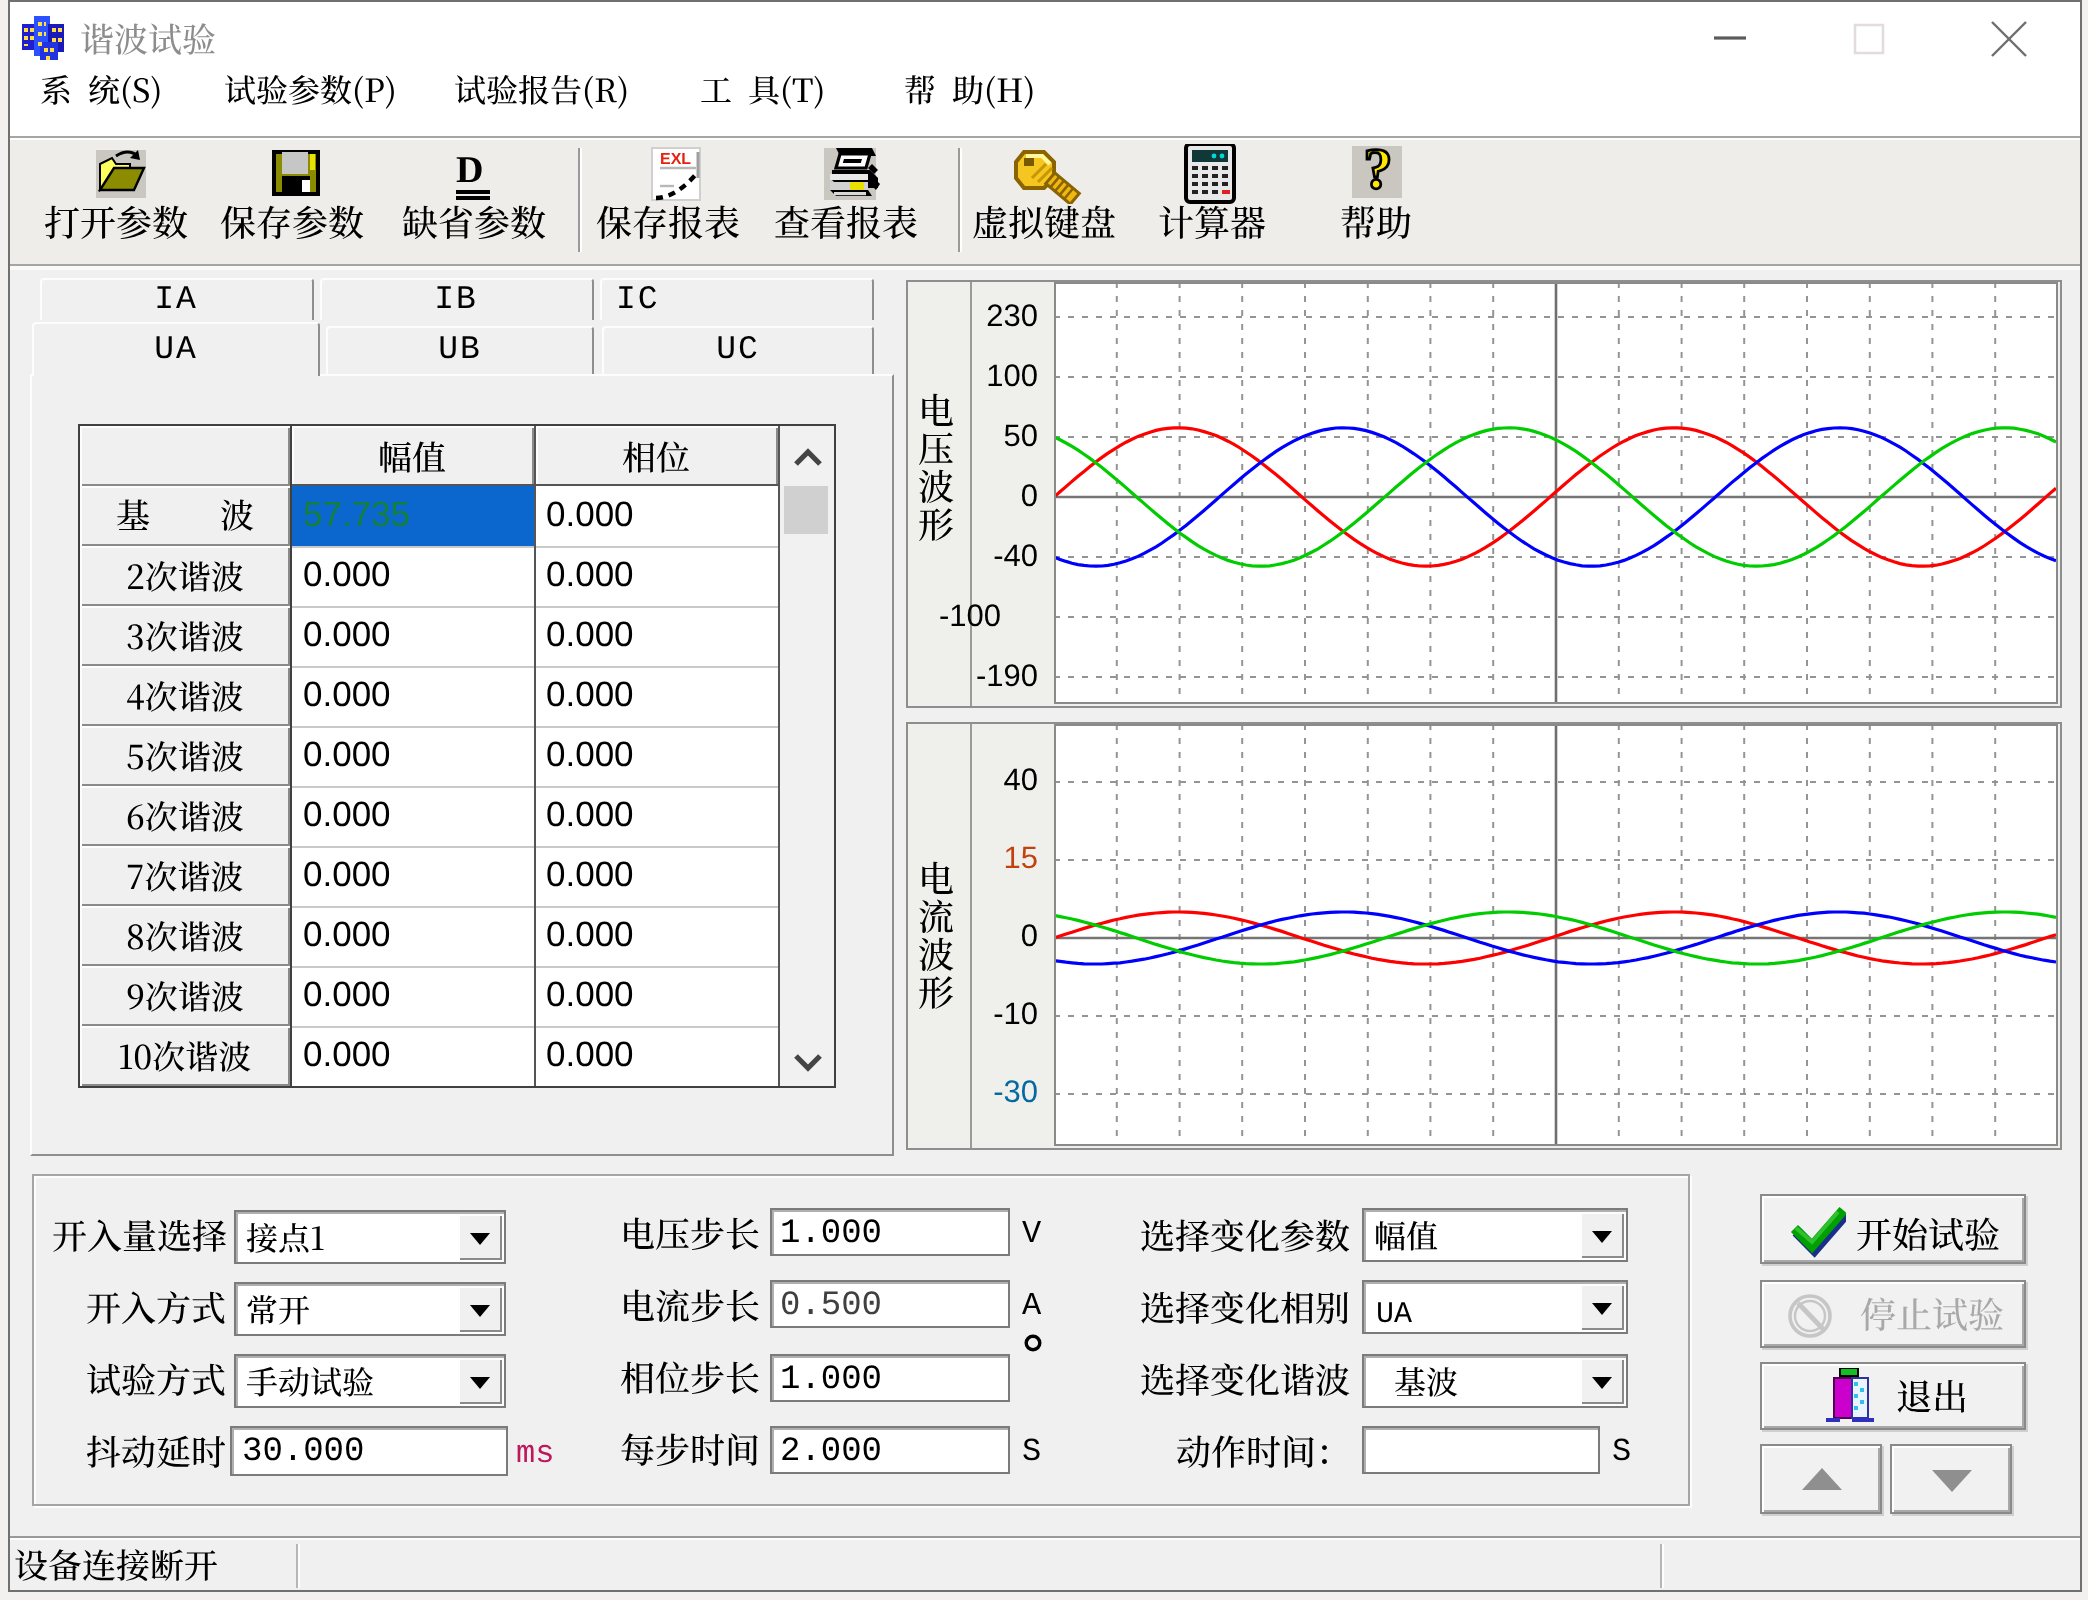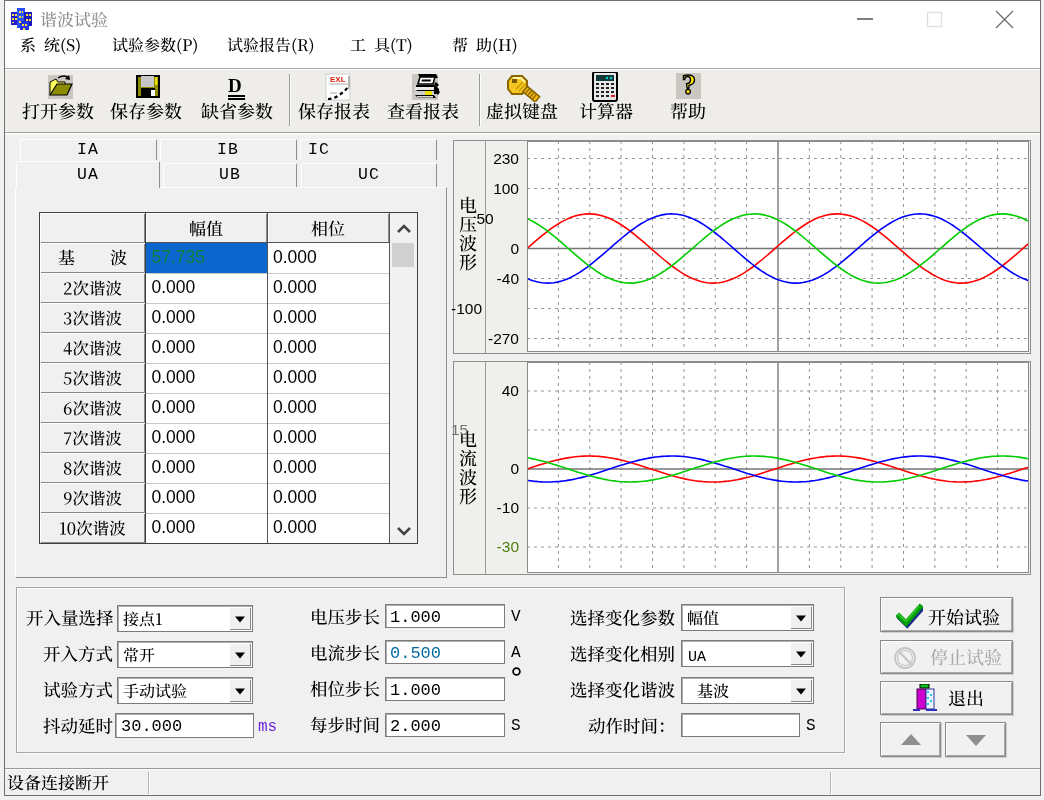--- a/index.html
+++ b/index.html
@@ -457,25 +457,25 @@
     <use href="#u538b" transform="translate(0.0,18.0) scale(0.01800,-0.01800)"></use>
   </svg>
 <svg style="position:absolute;left:459.0px;top:231.5px;overflow:visible" width="18" height="24" fill="#000000">
     <use href="#u6ce2" transform="translate(0.0,18.0) scale(0.01800,-0.01800)"></use>
   </svg>
 <svg style="position:absolute;left:459.0px;top:250.5px;overflow:visible" width="18" height="24" fill="#000000">
     <use href="#u5f62" transform="translate(0.0,18.0) scale(0.01800,-0.01800)"></use>
   </svg>
 <div style="position:absolute;left:451px;width:68px;text-align:right;top:150.5px;font:15.5px 'Liberation Sans',sans-serif;color:#000;letter-spacing:0px;line-height:1">230</div>
 <div style="position:absolute;left:451px;width:68px;text-align:right;top:180.5px;font:15.5px 'Liberation Sans',sans-serif;color:#000;letter-spacing:0px;line-height:1">100</div>
-<div style="position:absolute;left:451px;width:68px;text-align:center;top:210.5px;font:15.5px 'Liberation Sans',sans-serif;color:#000;letter-spacing:0px;line-height:1">50</div>
+<div style="position:absolute;left:451px;width:68px;text-align:right;top:210.5px;font:15.5px 'Liberation Sans',sans-serif;color:#000;letter-spacing:0px;line-height:1">50</div>
 <div style="position:absolute;left:451px;width:68px;text-align:right;top:240.5px;font:15.5px 'Liberation Sans',sans-serif;color:#000;letter-spacing:0px;line-height:1">0</div>
 <div style="position:absolute;left:451px;width:68px;text-align:right;top:270.5px;font:15.5px 'Liberation Sans',sans-serif;color:#000;letter-spacing:0px;line-height:1">-40</div>
-<div style="position:absolute;left:451px;width:68px;text-align:left;top:300.5px;font:15.5px 'Liberation Sans',sans-serif;color:#000;letter-spacing:0px;line-height:1">-100</div>
-<div style="position:absolute;left:451px;width:68px;text-align:right;top:330.5px;font:15.5px 'Liberation Sans',sans-serif;color:#000;letter-spacing:0px;line-height:1">-270</div>
+<div style="position:absolute;left:451px;width:68px;text-align:center;top:300.5px;font:15.5px 'Liberation Sans',sans-serif;color:#000;letter-spacing:0px;line-height:1">-100</div>
+<div style="position:absolute;left:451px;width:68px;text-align:right;top:330.5px;font:15.5px 'Liberation Sans',sans-serif;color:#000;letter-spacing:0px;line-height:1">-190</div>
 <svg style="position:absolute;left:527px;top:141px;" width="502" height="211">
     <rect x="0" y="0" width="502" height="211" fill="#ffffff"></rect>
     <line x1="0.0" y1="0" x2="0.0" y2="211" stroke="#949494" stroke-width="1" stroke-dasharray="3 4"></line>
     <line x1="31.4" y1="0" x2="31.4" y2="211" stroke="#949494" stroke-width="1" stroke-dasharray="3 4"></line>
     <line x1="62.8" y1="0" x2="62.8" y2="211" stroke="#949494" stroke-width="1" stroke-dasharray="3 4"></line>
     <line x1="94.1" y1="0" x2="94.1" y2="211" stroke="#949494" stroke-width="1" stroke-dasharray="3 4"></line>
     <line x1="125.5" y1="0" x2="125.5" y2="211" stroke="#949494" stroke-width="1" stroke-dasharray="3 4"></line>
     <line x1="156.9" y1="0" x2="156.9" y2="211" stroke="#949494" stroke-width="1" stroke-dasharray="3 4"></line>
     <line x1="188.2" y1="0" x2="188.2" y2="211" stroke="#949494" stroke-width="1" stroke-dasharray="3 4"></line>
     <line x1="219.6" y1="0" x2="219.6" y2="211" stroke="#949494" stroke-width="1" stroke-dasharray="3 4"></line>
@@ -508,24 +508,24 @@
 <svg style="position:absolute;left:459.0px;top:446.5px;overflow:visible" width="18" height="24" fill="#000000">
     <use href="#u6d41" transform="translate(0.0,18.0) scale(0.01800,-0.01800)"></use>
   </svg>
 <svg style="position:absolute;left:459.0px;top:465.5px;overflow:visible" width="18" height="24" fill="#000000">
     <use href="#u6ce2" transform="translate(0.0,18.0) scale(0.01800,-0.01800)"></use>
   </svg>
 <svg style="position:absolute;left:459.0px;top:484.5px;overflow:visible" width="18" height="24" fill="#000000">
     <use href="#u5f62" transform="translate(0.0,18.0) scale(0.01800,-0.01800)"></use>
   </svg>
 <div style="position:absolute;left:451px;width:68px;text-align:right;top:383px;font:15.5px 'Liberation Sans',sans-serif;color:#000;letter-spacing:0px;line-height:1">40</div>
-<div style="position:absolute;left:451px;width:68px;text-align:left;top:422px;font:15.5px 'Liberation Sans',sans-serif;color:#737373;letter-spacing:0px;line-height:1">15</div>
+<div style="position:absolute;left:451px;width:68px;text-align:right;top:422px;font:15.5px 'Liberation Sans',sans-serif;color:#c2410c;letter-spacing:0px;line-height:1">15</div>
 <div style="position:absolute;left:451px;width:68px;text-align:right;top:461px;font:15.5px 'Liberation Sans',sans-serif;color:#000;letter-spacing:0px;line-height:1">0</div>
 <div style="position:absolute;left:451px;width:68px;text-align:right;top:500px;font:15.5px 'Liberation Sans',sans-serif;color:#000;letter-spacing:0px;line-height:1">-10</div>
-<div style="position:absolute;left:451px;width:68px;text-align:right;top:539px;font:15.5px 'Liberation Sans',sans-serif;color:#4d7c0f;letter-spacing:0px;line-height:1">-30</div>
+<div style="position:absolute;left:451px;width:68px;text-align:right;top:539px;font:15.5px 'Liberation Sans',sans-serif;color:#0369a1;letter-spacing:0px;line-height:1">-30</div>
 <svg style="position:absolute;left:527px;top:362px;" width="502" height="211">
     <rect x="0" y="0" width="502" height="211" fill="#ffffff"></rect>
     <line x1="0.0" y1="0" x2="0.0" y2="211" stroke="#949494" stroke-width="1" stroke-dasharray="3 4"></line>
     <line x1="31.4" y1="0" x2="31.4" y2="211" stroke="#949494" stroke-width="1" stroke-dasharray="3 4"></line>
     <line x1="62.8" y1="0" x2="62.8" y2="211" stroke="#949494" stroke-width="1" stroke-dasharray="3 4"></line>
     <line x1="94.1" y1="0" x2="94.1" y2="211" stroke="#949494" stroke-width="1" stroke-dasharray="3 4"></line>
     <line x1="125.5" y1="0" x2="125.5" y2="211" stroke="#949494" stroke-width="1" stroke-dasharray="3 4"></line>
     <line x1="156.9" y1="0" x2="156.9" y2="211" stroke="#949494" stroke-width="1" stroke-dasharray="3 4"></line>
     <line x1="188.2" y1="0" x2="188.2" y2="211" stroke="#949494" stroke-width="1" stroke-dasharray="3 4"></line>
     <line x1="219.6" y1="0" x2="219.6" y2="211" stroke="#949494" stroke-width="1" stroke-dasharray="3 4"></line>
@@ -600,21 +600,21 @@
     <use href="#u5e38" transform="translate(0.0,16.0) scale(0.01600,-0.01600)"></use>
     <use href="#u5f00" transform="translate(16.0,16.0) scale(0.01600,-0.01600)"></use>
   </svg>
 <svg style="position:absolute;left:123.0px;top:681.0px;overflow:visible" width="64" height="21" fill="#000">
     <use href="#u624b" transform="translate(0.0,16.0) scale(0.01600,-0.01600)"></use>
     <use href="#u52a8" transform="translate(16.0,16.0) scale(0.01600,-0.01600)"></use>
     <use href="#u8bd5" transform="translate(32.0,16.0) scale(0.01600,-0.01600)"></use>
     <use href="#u9a8c" transform="translate(48.0,16.0) scale(0.01600,-0.01600)"></use>
   </svg>
 <div style="position:absolute;left:121px;top:718px;font:17px 'Liberation Mono',monospace;color:#000;letter-spacing:0px;line-height:1">30.000</div>
-<div style="position:absolute;left:258px;top:719px;font:16px 'Liberation Mono',monospace;color:#6d28d9;letter-spacing:0px;line-height:1">ms</div>
+<div style="position:absolute;left:258px;top:719px;font:16px 'Liberation Mono',monospace;color:#be185d;letter-spacing:0px;line-height:1">ms</div>
 <svg style="position:absolute;left:310.0px;top:606.0px;overflow:visible" width="70" height="23" fill="#000">
     <use href="#u7535" transform="translate(0.0,17.5) scale(0.01750,-0.01750)"></use>
     <use href="#u538b" transform="translate(17.5,17.5) scale(0.01750,-0.01750)"></use>
     <use href="#u6b65" transform="translate(35.0,17.5) scale(0.01750,-0.01750)"></use>
     <use href="#u957f" transform="translate(52.5,17.5) scale(0.01750,-0.01750)"></use>
   </svg>
 <svg style="position:absolute;left:310.0px;top:642.0px;overflow:visible" width="70" height="23" fill="#000">
     <use href="#u7535" transform="translate(0.0,17.5) scale(0.01750,-0.01750)"></use>
     <use href="#u6d41" transform="translate(17.5,17.5) scale(0.01750,-0.01750)"></use>
     <use href="#u6b65" transform="translate(35.0,17.5) scale(0.01750,-0.01750)"></use>
@@ -628,21 +628,21 @@
   </svg>
 <svg style="position:absolute;left:310.0px;top:714.0px;overflow:visible" width="70" height="23" fill="#000">
     <use href="#u6bcf" transform="translate(0.0,17.5) scale(0.01750,-0.01750)"></use>
     <use href="#u6b65" transform="translate(17.5,17.5) scale(0.01750,-0.01750)"></use>
     <use href="#u65f6" transform="translate(35.0,17.5) scale(0.01750,-0.01750)"></use>
     <use href="#u95f4" transform="translate(52.5,17.5) scale(0.01750,-0.01750)"></use>
   </svg>
 <div style="position:absolute;left:385px;top:604px;width:120px;height:24px;background:#fff;border:1px solid #7b7b7b;box-shadow:inset 1px 1px 0 #b0b0b0"></div>
 <div style="position:absolute;left:390px;top:608.5px;font:17px 'Liberation Mono',monospace;color:#000;letter-spacing:0px;line-height:1">1.000</div>
 <div style="position:absolute;left:385px;top:640px;width:120px;height:24px;background:#fff;border:1px solid #7b7b7b;box-shadow:inset 1px 1px 0 #b0b0b0"></div>
-<div style="position:absolute;left:390px;top:644.5px;font:17px 'Liberation Mono',monospace;color:#0369a1;letter-spacing:0px;line-height:1">0.500</div>
+<div style="position:absolute;left:390px;top:644.5px;font:17px 'Liberation Mono',monospace;color:#404040;letter-spacing:0px;line-height:1">0.500</div>
 <div style="position:absolute;left:385px;top:677px;width:120px;height:24px;background:#fff;border:1px solid #7b7b7b;box-shadow:inset 1px 1px 0 #b0b0b0"></div>
 <div style="position:absolute;left:390px;top:681.5px;font:17px 'Liberation Mono',monospace;color:#000;letter-spacing:0px;line-height:1">1.000</div>
 <div style="position:absolute;left:385px;top:713px;width:120px;height:24px;background:#fff;border:1px solid #7b7b7b;box-shadow:inset 1px 1px 0 #b0b0b0"></div>
 <div style="position:absolute;left:390px;top:717.5px;font:17px 'Liberation Mono',monospace;color:#000;letter-spacing:0px;line-height:1">2.000</div>
 <div style="position:absolute;left:511px;top:609px;font:16px 'Liberation Mono',monospace;color:#000;letter-spacing:0px;line-height:1">V</div>
 <div style="position:absolute;left:511px;top:645px;font:16px 'Liberation Mono',monospace;color:#000;letter-spacing:0px;line-height:1">A</div>
 <div style="position:absolute;left:511px;top:718px;font:16px 'Liberation Mono',monospace;color:#000;letter-spacing:0px;line-height:1">S</div>
 <svg style="position:absolute;left:510px;top:665px;" width="14" height="14">
     <circle cx="6.5" cy="6.5" r="3.4" fill="none" stroke="#000" stroke-width="1.7"></circle>
   </svg>

